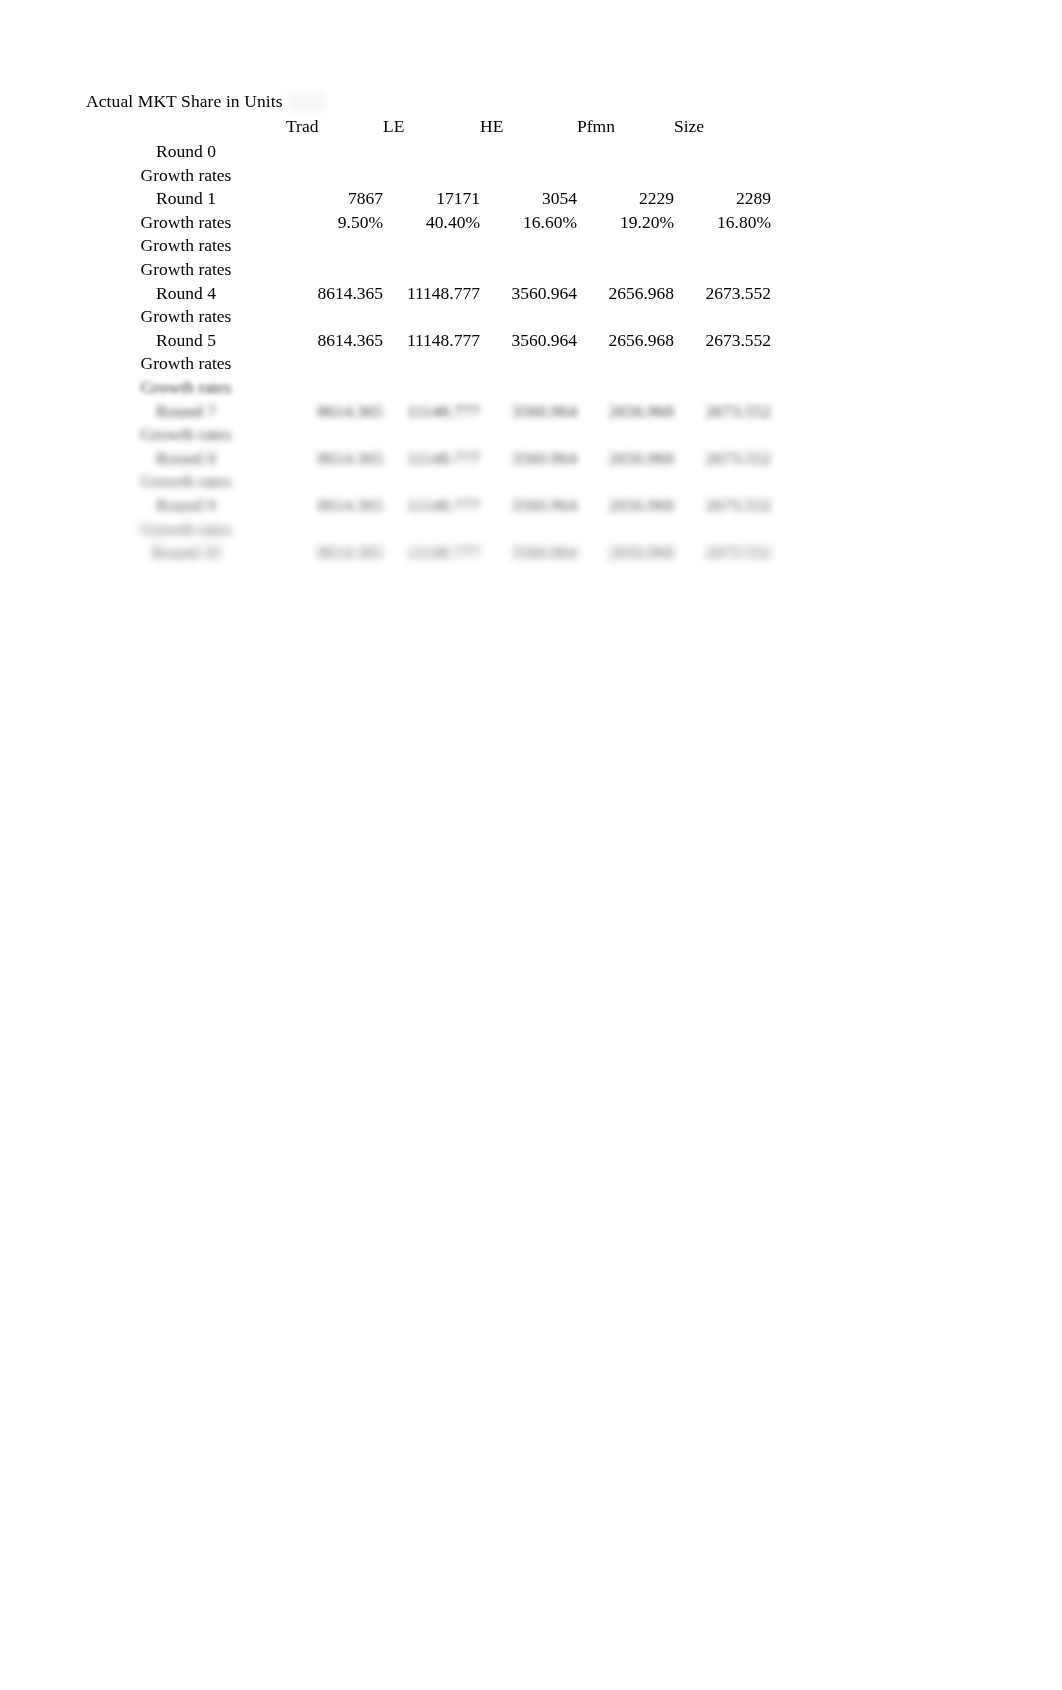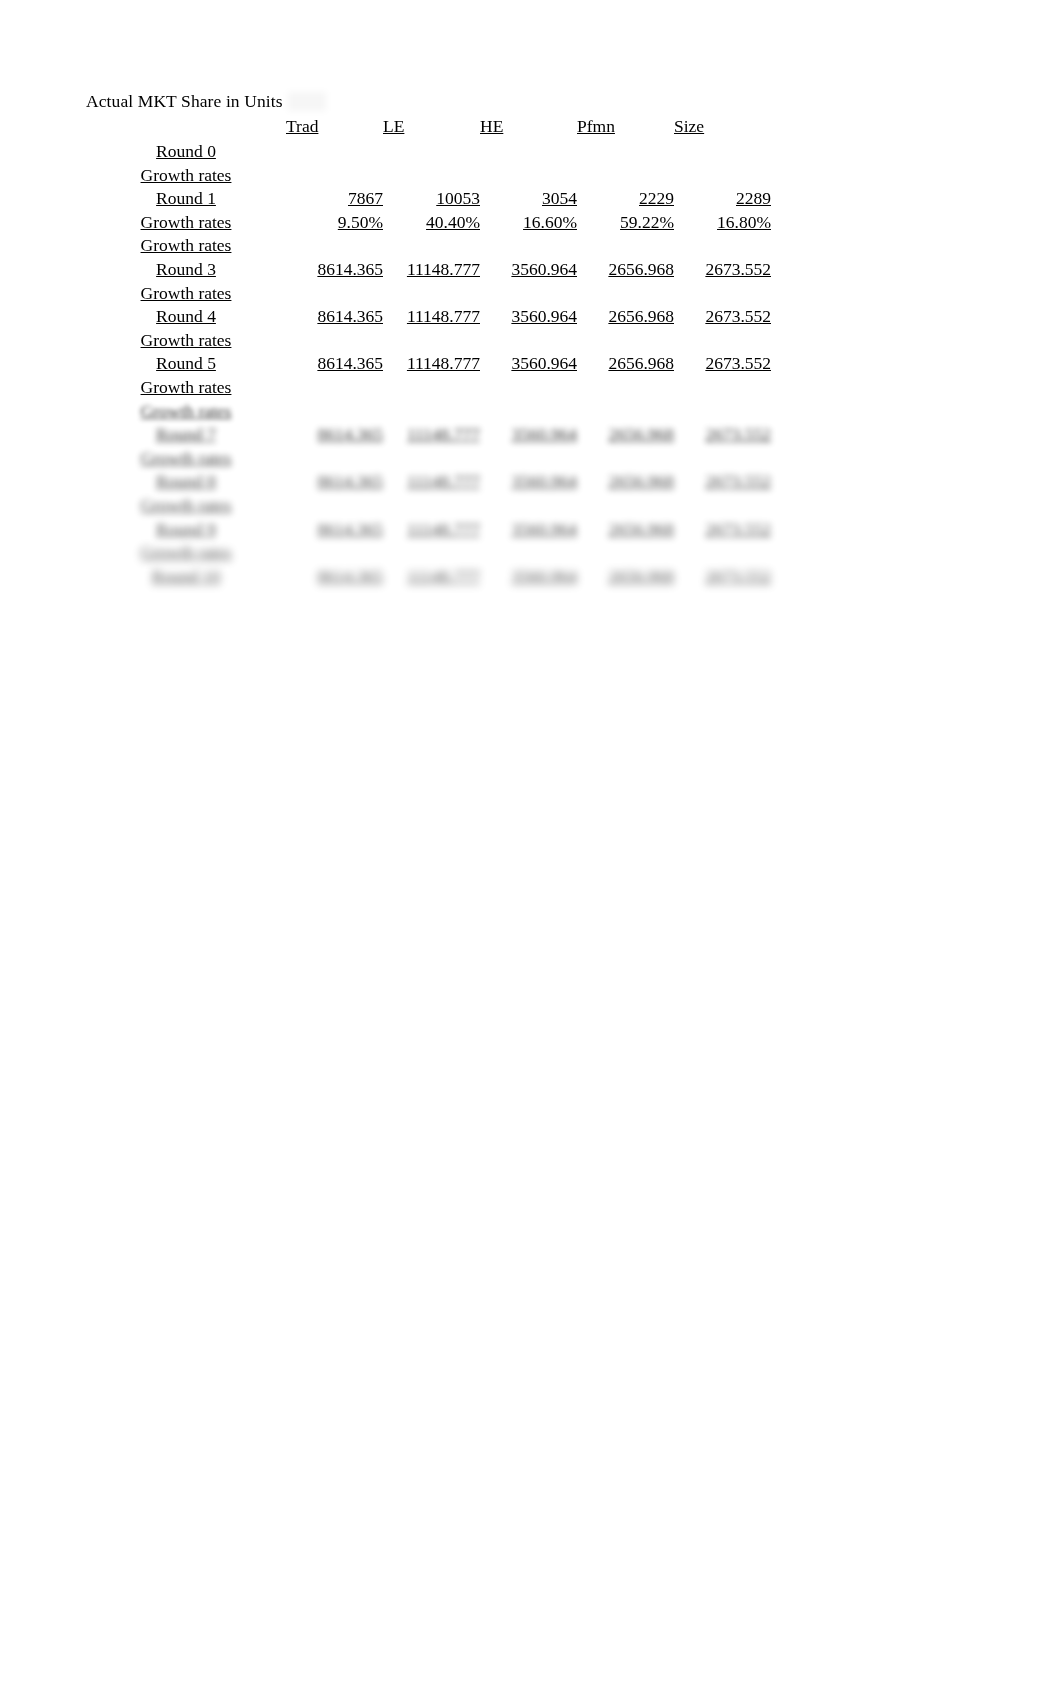--- a/index.html
+++ b/index.html
@@ -43,21 +43,20 @@
     background: rgba(0,0,0,0.035);
     filter: blur(3px);
   }
 
   table.grid {
     position: absolute;
     left: 86px;
     top: 113px;
     border-collapse: collapse;
     font-size: 17.5px;
-    text-decoration: underline;
   }
   table.grid td {
     padding: 0;
     margin: 0;
     height: 23.6px;
     line-height: 23.6px;
     vertical-align: bottom;
     white-space: nowrap;
     font-size: 17.5px;
   }
@@ -121,48 +120,40 @@
           <td class="lbl">Growth rates</td>
           <td class="num"></td>
           <td class="num"></td>
           <td class="num"></td>
           <td class="num"></td>
           <td class="num"></td>
         </tr>
         <tr>
           <td class="lbl">Round 1</td>
           <td class="num">7867</td>
-          <td class="num">10053</td>
+          <td class="num">17171</td>
           <td class="num">3054</td>
           <td class="num">2229</td>
           <td class="num">2289</td>
         </tr>
         <tr>
           <td class="lbl">Growth rates</td>
           <td class="num">9.50%</td>
           <td class="num">40.40%</td>
           <td class="num">16.60%</td>
-          <td class="num">59.22%</td>
+          <td class="num">19.20%</td>
           <td class="num">16.80%</td>
         </tr>
         <tr>
           <td class="lbl">Growth rates</td>
           <td class="num"></td>
           <td class="num"></td>
           <td class="num"></td>
           <td class="num"></td>
           <td class="num"></td>
-        </tr>
-        <tr>
-          <td class="lbl">Round 3</td>
-          <td class="num">8614.365</td>
-          <td class="num">11148.777</td>
-          <td class="num">3560.964</td>
-          <td class="num">2656.968</td>
-          <td class="num">2673.552</td>
         </tr>
         <tr>
           <td class="lbl">Growth rates</td>
           <td class="num"></td>
           <td class="num"></td>
           <td class="num"></td>
           <td class="num"></td>
           <td class="num"></td>
         </tr>
         <tr>

